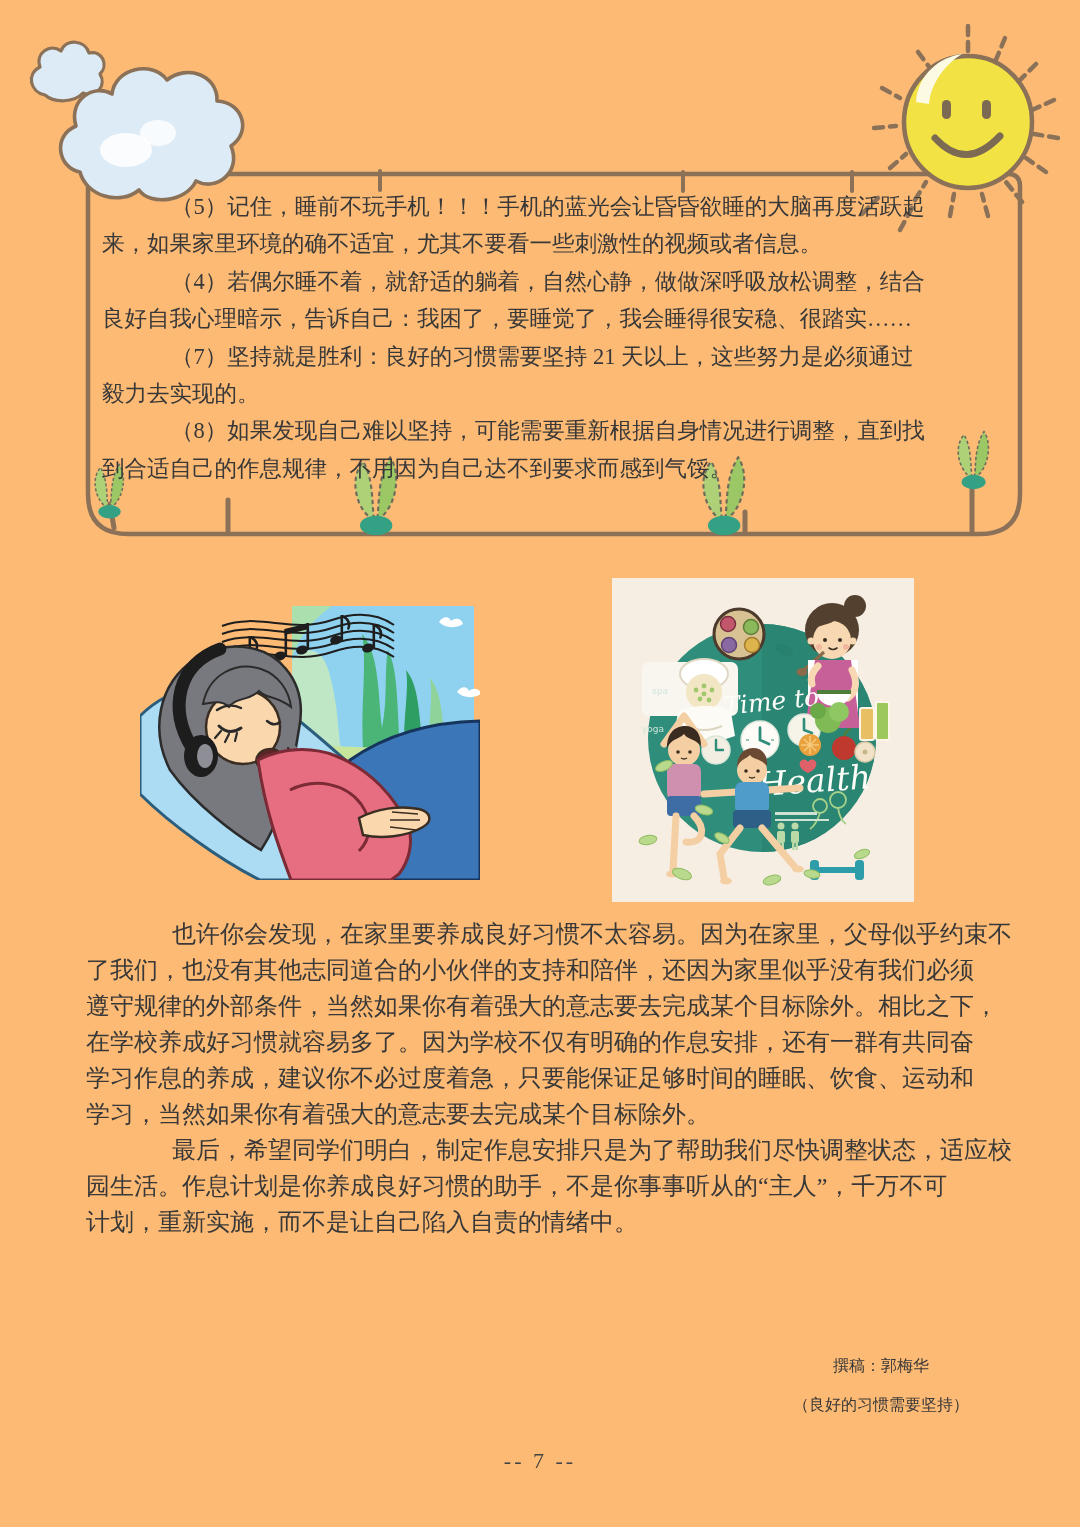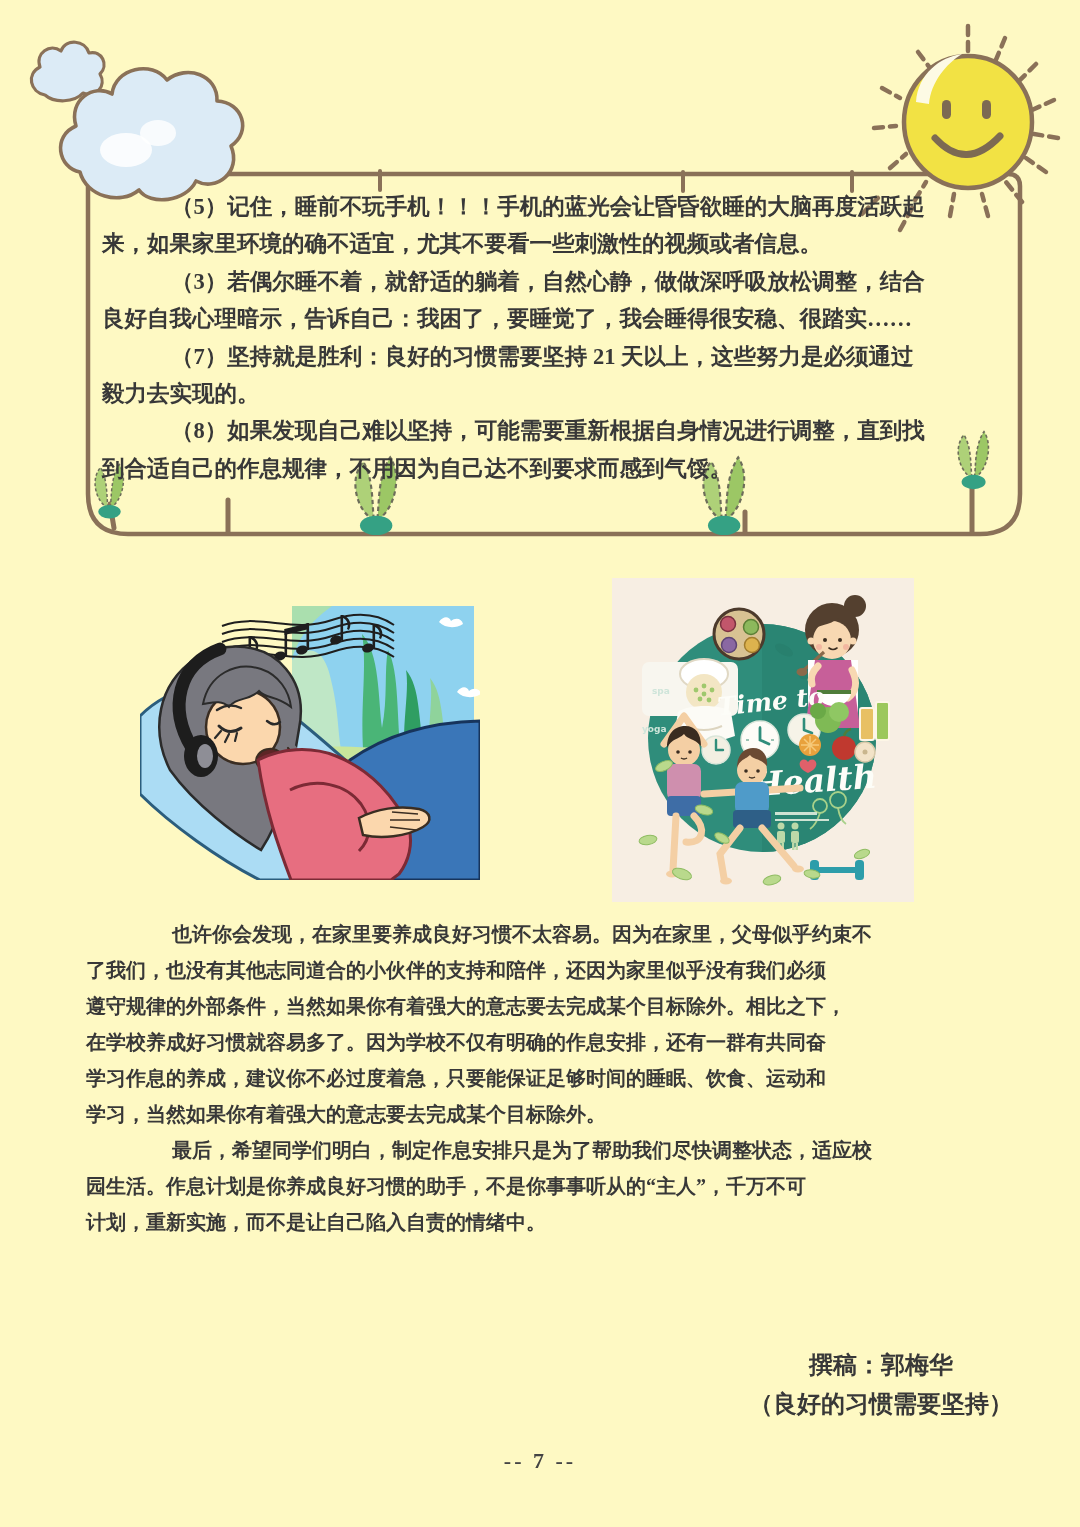--- a/index.html
+++ b/index.html
@@ -1,31 +1,31 @@
 <!DOCTYPE html>
 <html><head>
 <meta charset="utf-8">
 <style>
   html,body{margin:0;padding:0;background:#ffffff;}
   .page{
-    position:relative;width:1080px;height:1527px;background:#fef9c3;overflow:hidden;
-    font-family:"Liberation Serif","DejaVu Serif",serif;color:#383838;font-weight:bold;
+    position:relative;width:1080px;height:1527px;background:#fdba74;overflow:hidden;
+    font-family:"Liberation Serif","DejaVu Serif",serif;color:#383838;
   }
   .deco{position:absolute;left:0;top:0;}
   .box-text{position:absolute;left:102px;top:188px;width:915px;}
   .box-text .line{font-size:22.5px;line-height:37.4px;height:37.4px;white-space:nowrap;}
   .box-text .line.indent{padding-left:69px;}
   .illus{position:absolute;}
   .illus-left{left:140px;top:598px;}
   .illus-right{left:612px;top:578px;}
   .body-text{position:absolute;left:86px;top:916px;width:915px;}
-  .body-text .line{font-size:20px;line-height:36px;height:36px;white-space:nowrap;}
+  .body-text .line{font-size:24px;line-height:36px;height:36px;white-space:nowrap;}
   .body-text .line.indent{padding-left:86px;}
   .credits{position:absolute;left:700px;top:1346px;width:362px;text-align:center;}
-  .credits .credit-line{font-size:24px;line-height:39px;white-space:nowrap;}
+  .credits .credit-line{font-size:16px;line-height:39px;white-space:nowrap;}
   .page-num{position:absolute;left:0;top:1448px;width:100%;text-align:center;
     font-size:22px;letter-spacing:3px;color:#444;}
 </style>
 </head>
 <body>
 
 <div class="page">
 
   <svg class="deco" width="1080" height="566" viewBox="0 0 1080 566">
 
@@ -95,21 +95,21 @@
       <path d="M916 102 C918 74 940 57 962 54 C946 64 931 82 929 104 Z" fill="#fdfae4"></path>
       <rect x="942" y="100" width="9" height="19" rx="4.5" fill="#7d6a52"></rect>
       <rect x="982" y="100" width="9" height="19" rx="4.5" fill="#7d6a52"></rect>
       <path d="M935 138 Q 966 172 1000 136" fill="none" stroke="#7d6a52" stroke-width="7" stroke-linecap="round"></path>
     </g>
   </svg>
 
   <div class="box-text">
     <div class="line indent">（5）记住，睡前不玩手机！！！手机的蓝光会让昏昏欲睡的大脑再度活跃起</div>
     <div class="line">来，如果家里环境的确不适宜，尤其不要看一些刺激性的视频或者信息。</div>
-    <div class="line indent">（3）若偶尔睡不着，就舒适的躺着，自然心静，做做深呼吸放松调整，结合</div>
+    <div class="line indent">（4）若偶尔睡不着，就舒适的躺着，自然心静，做做深呼吸放松调整，结合</div>
     <div class="line">良好自我心理暗示，告诉自己：我困了，要睡觉了，我会睡得很安稳、很踏实……</div>
     <div class="line indent">（7）坚持就是胜利：良好的习惯需要坚持 21 天以上，这些努力是必须通过</div>
     <div class="line">毅力去实现的。</div>
     <div class="line indent">（8）如果发现自己难以坚持，可能需要重新根据自身情况进行调整，直到找</div>
     <div class="line">到合适自己的作息规律，不用因为自己达不到要求而感到气馁。</div>
   </div>
 
   <svg class="illus illus-left" width="340" height="282" viewBox="0 0 340 282">
 
     <g>

